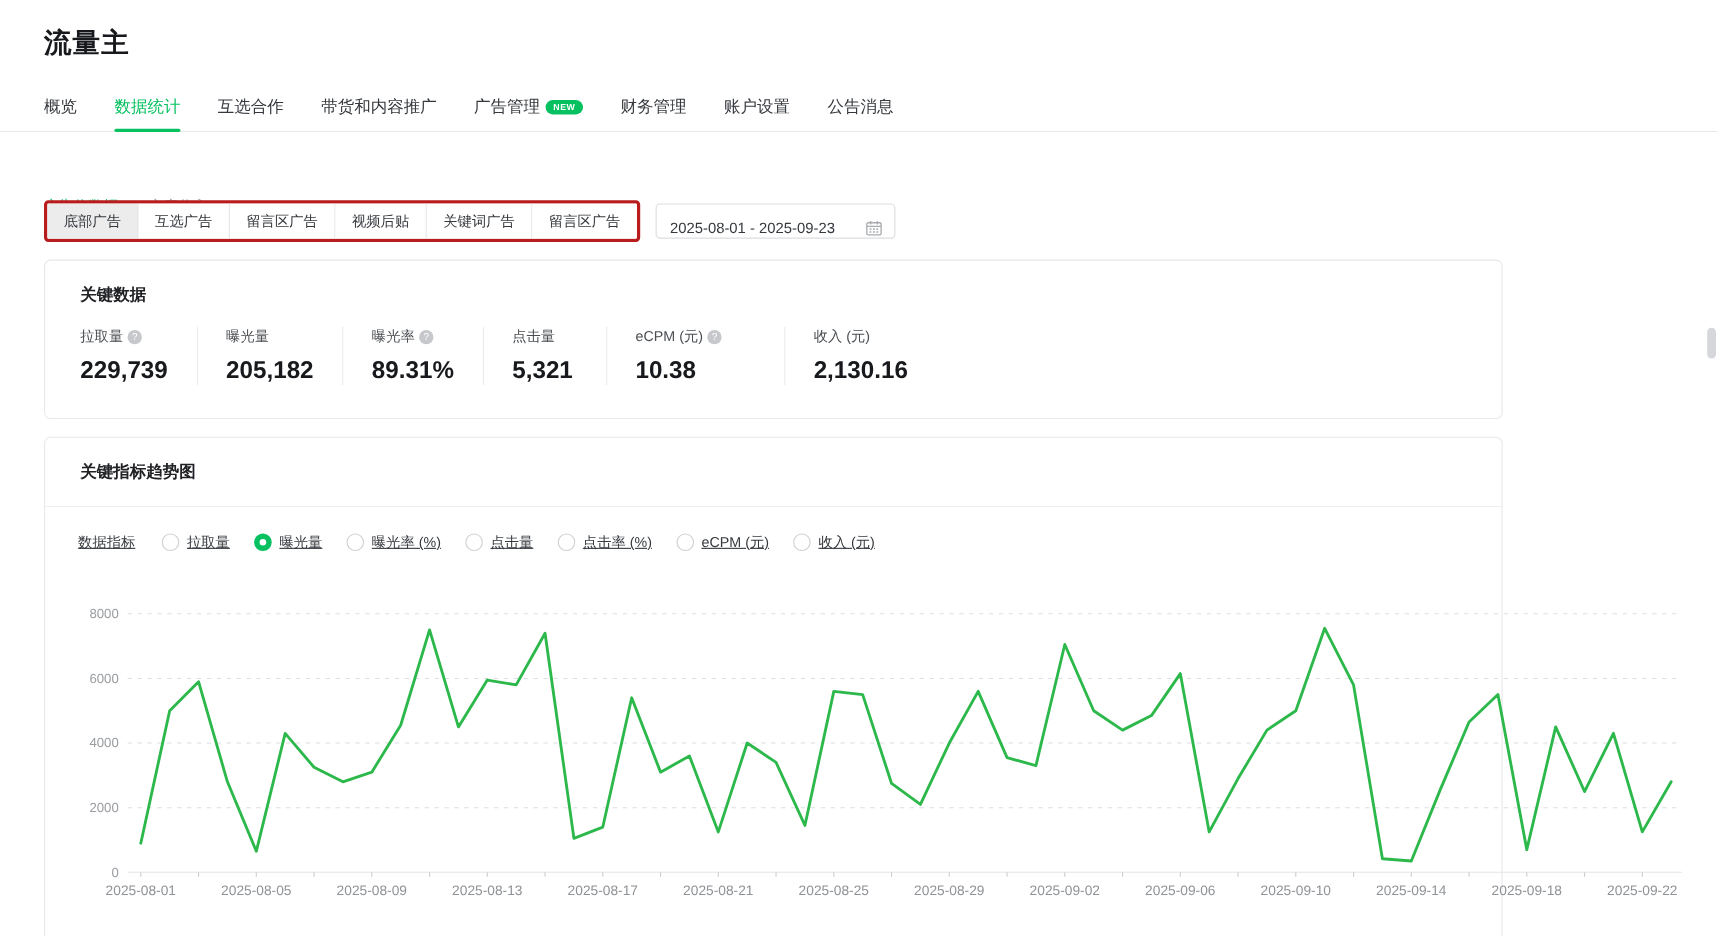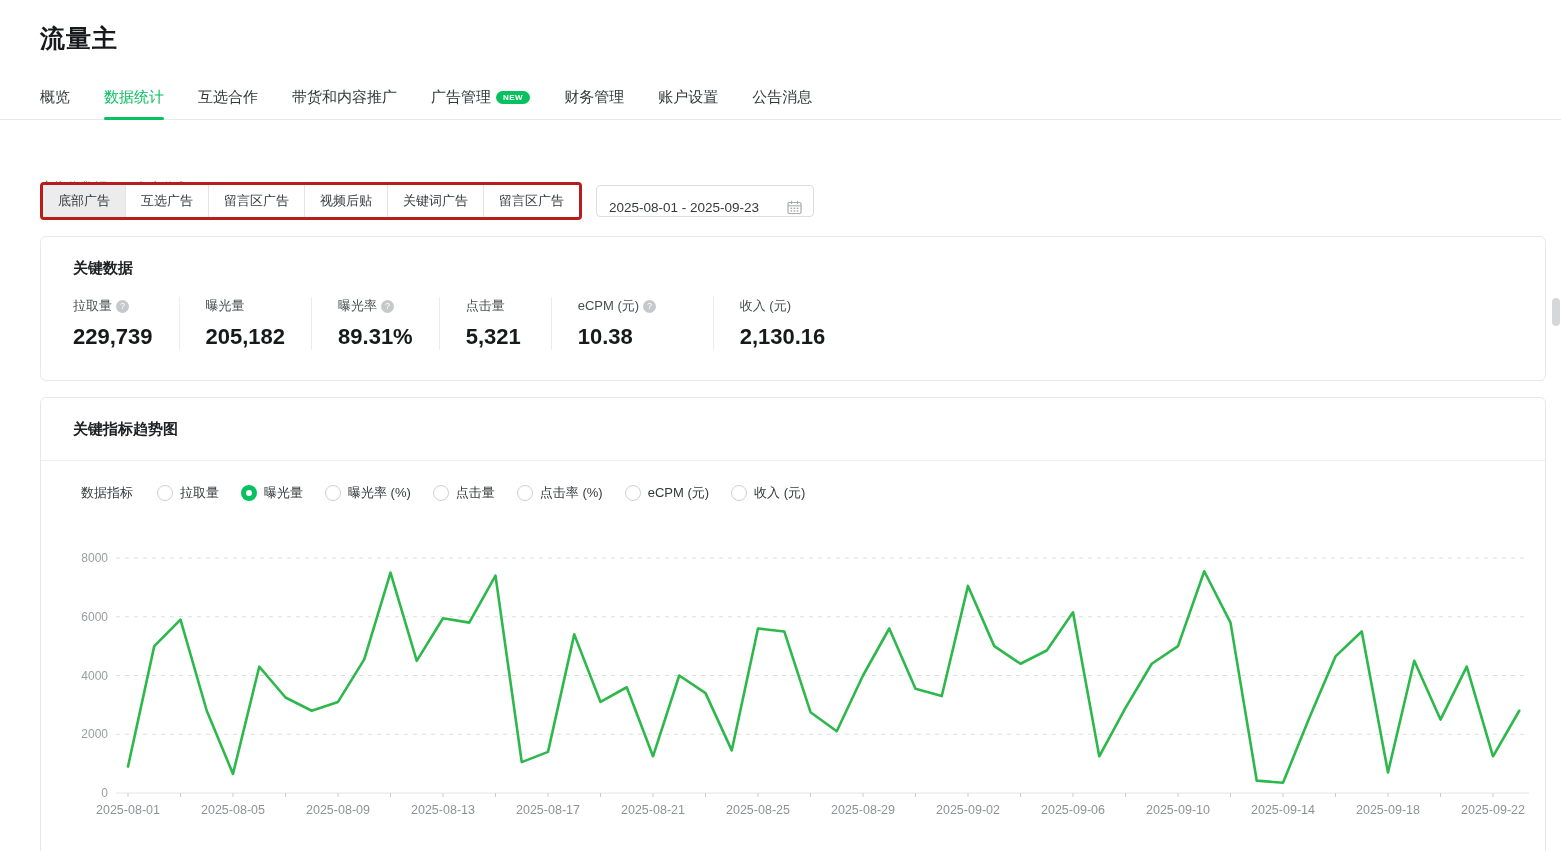--- a/index.html
+++ b/index.html
@@ -27,38 +27,38 @@
   .seg-group { display:flex; border:3px solid #b91c1c; border-radius:4px; overflow:hidden; background:#fff; }
   .seg-btn { height:32px; line-height:31px; padding:0 15px; font-size:13px; color:#35383d; background:#fff;
     border-right:1px solid #e3e4e6; cursor:pointer; white-space:nowrap; }
   .seg-btn:last-child { border-right:none; }
   .seg-btn.active { background:#ececed; }
   .date-input { margin-left:14px; width:218px; height:32px; border:1px solid #dcdddf; border-radius:4px;
     display:flex; align-items:center; justify-content:space-between; padding:13px 10px 0 12px; cursor:pointer; background:#fff; }
   .date-input .val { font-size:13.5px; color:#35383d; }
 
   
-  .card { position:absolute; left:40px; width:1506px; background:#fff; border:1px solid #e7e8ea; border-radius:6px; }
+  .card { position:absolute; left:40px; width:1326px; background:#fff; border:1px solid #e7e8ea; border-radius:6px; }
   .card-key { top:236px; height:145px; }
   .card-trend { top:397px; height:478px; }
   .card-h { font-size:15px; font-weight:700; color:#202124; padding:22px 32px 0 32px; }
   .card-trend .card-h { padding-bottom:21px; border-bottom:1px solid #eceef0; }
 
   .metrics { display:flex; align-items:flex-start; padding-left:27px; margin-top:19px; }
   .metric { padding:0 26px; border-right:1px solid #ebeced; }
   .metric:first-child { padding-left:5px; }
   .metric:last-child { border-right:none; }
   .metric .lbl { font-size:13px; color:#4a4e52; display:flex; align-items:center; white-space:nowrap; }
   .metric .lbl .help { display:inline-flex; align-items:center; justify-content:center; width:13px; height:13px;
     border-radius:50%; background:#c6c8cb; color:#fff; font-size:9px; margin-left:4px; cursor:pointer; }
   .metric .val { margin-top:9px; font-size:22px; font-weight:700; color:#17191c; white-space:nowrap; }
   .m0{min-width:108px}.m1{min-width:124px}.m2{min-width:122px}.m3{min-width:112px}.m4{min-width:114px}.m5{min-width:162px}
 
   
-  .radio-row { display:flex; align-items:center; margin:23px 0 0 40px; }
+  .radio-row { display:flex; align-items:center; margin:23px 0 0 30px;text-decoration:underline; }
   .radio-row .cap { font-size:13px; color:#35383d; margin-right:24px; }
   .radio { display:flex; align-items:center; margin-right:22px; cursor:pointer; }
   .radio .circ { width:16px; height:16px; border-radius:50%; border:1px solid #cfd0d2; background:#fff;
     display:flex; align-items:center; justify-content:center; }
   .radio.sel .circ { border:none; background:#07c160; }
   .radio.sel .circ .dot { width:6px; height:6px; border-radius:50%; background:#fff; }
   .radio .rl { font-size:13px; color:#35383d; margin-left:7px; white-space:nowrap; }
 
   .chart-wrap { margin-top:36px; position:relative; }
   .chart-wrap svg { display:block; }

